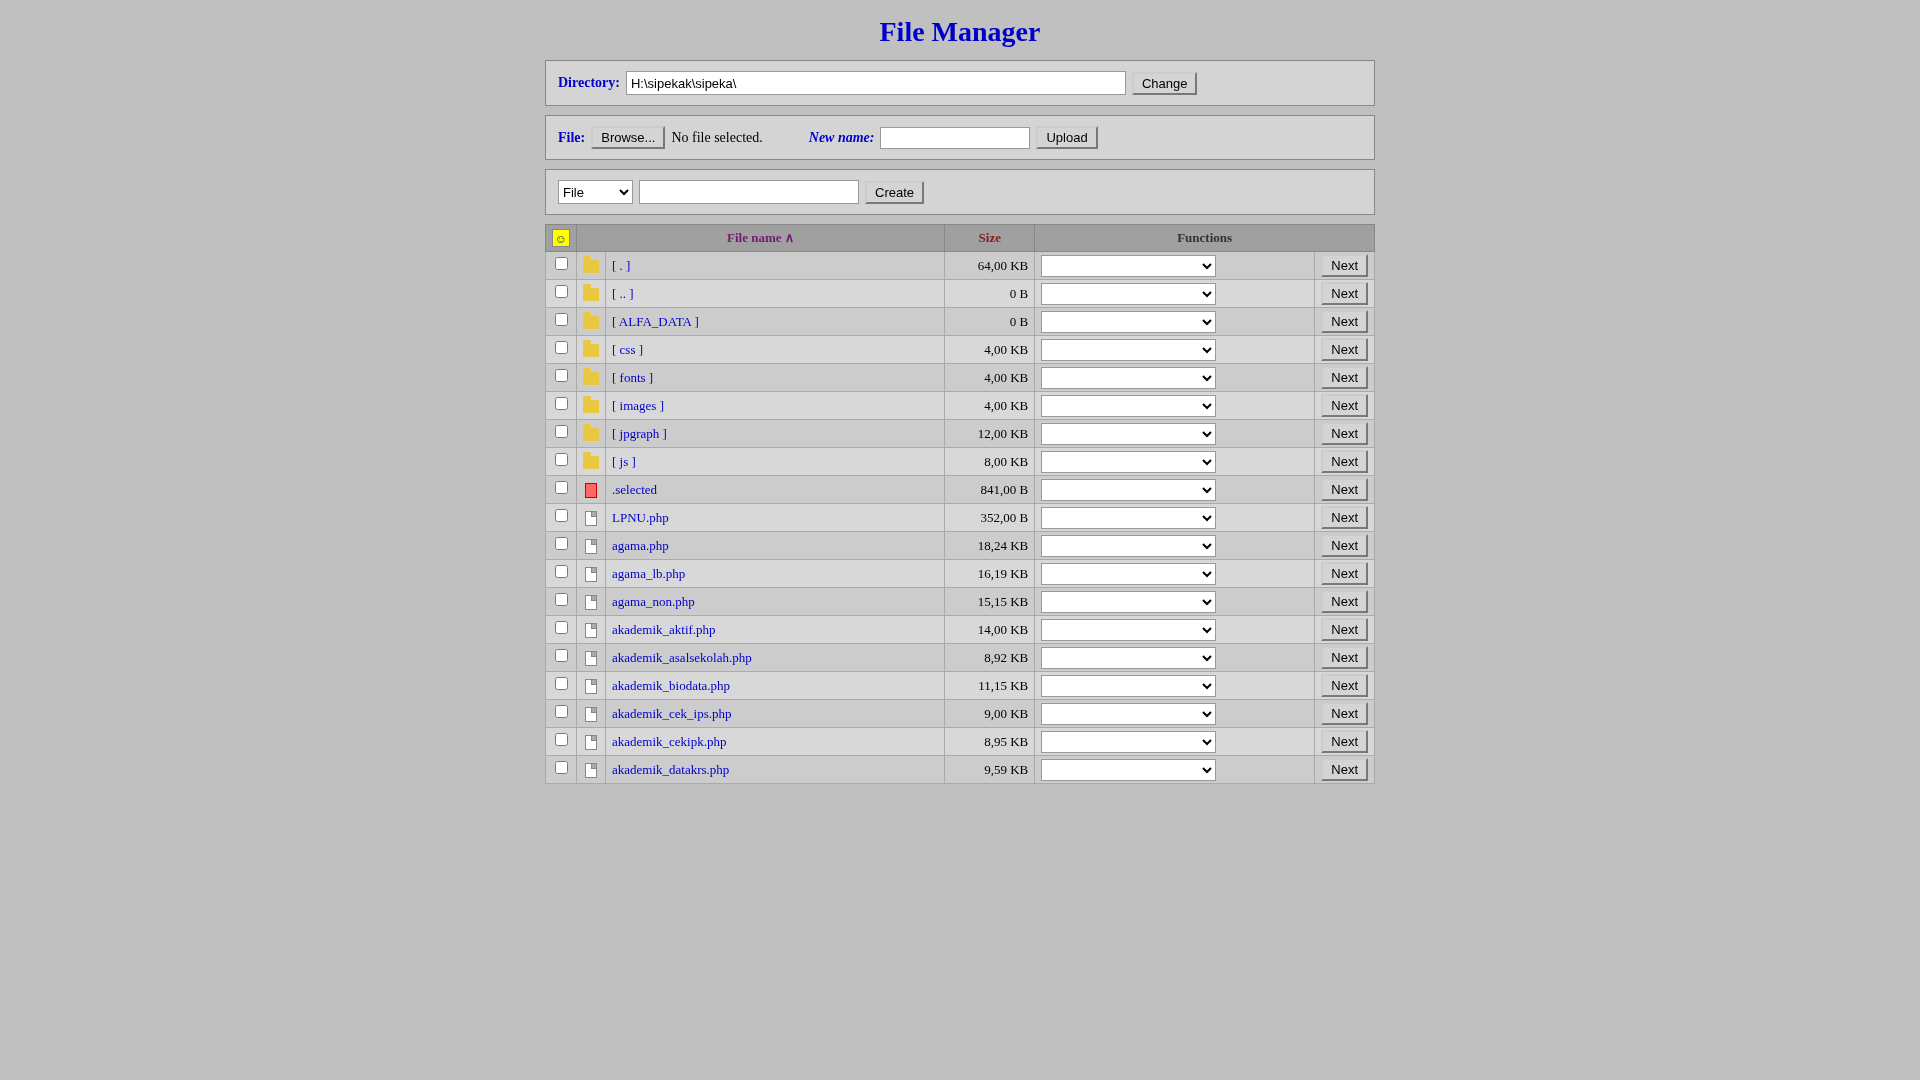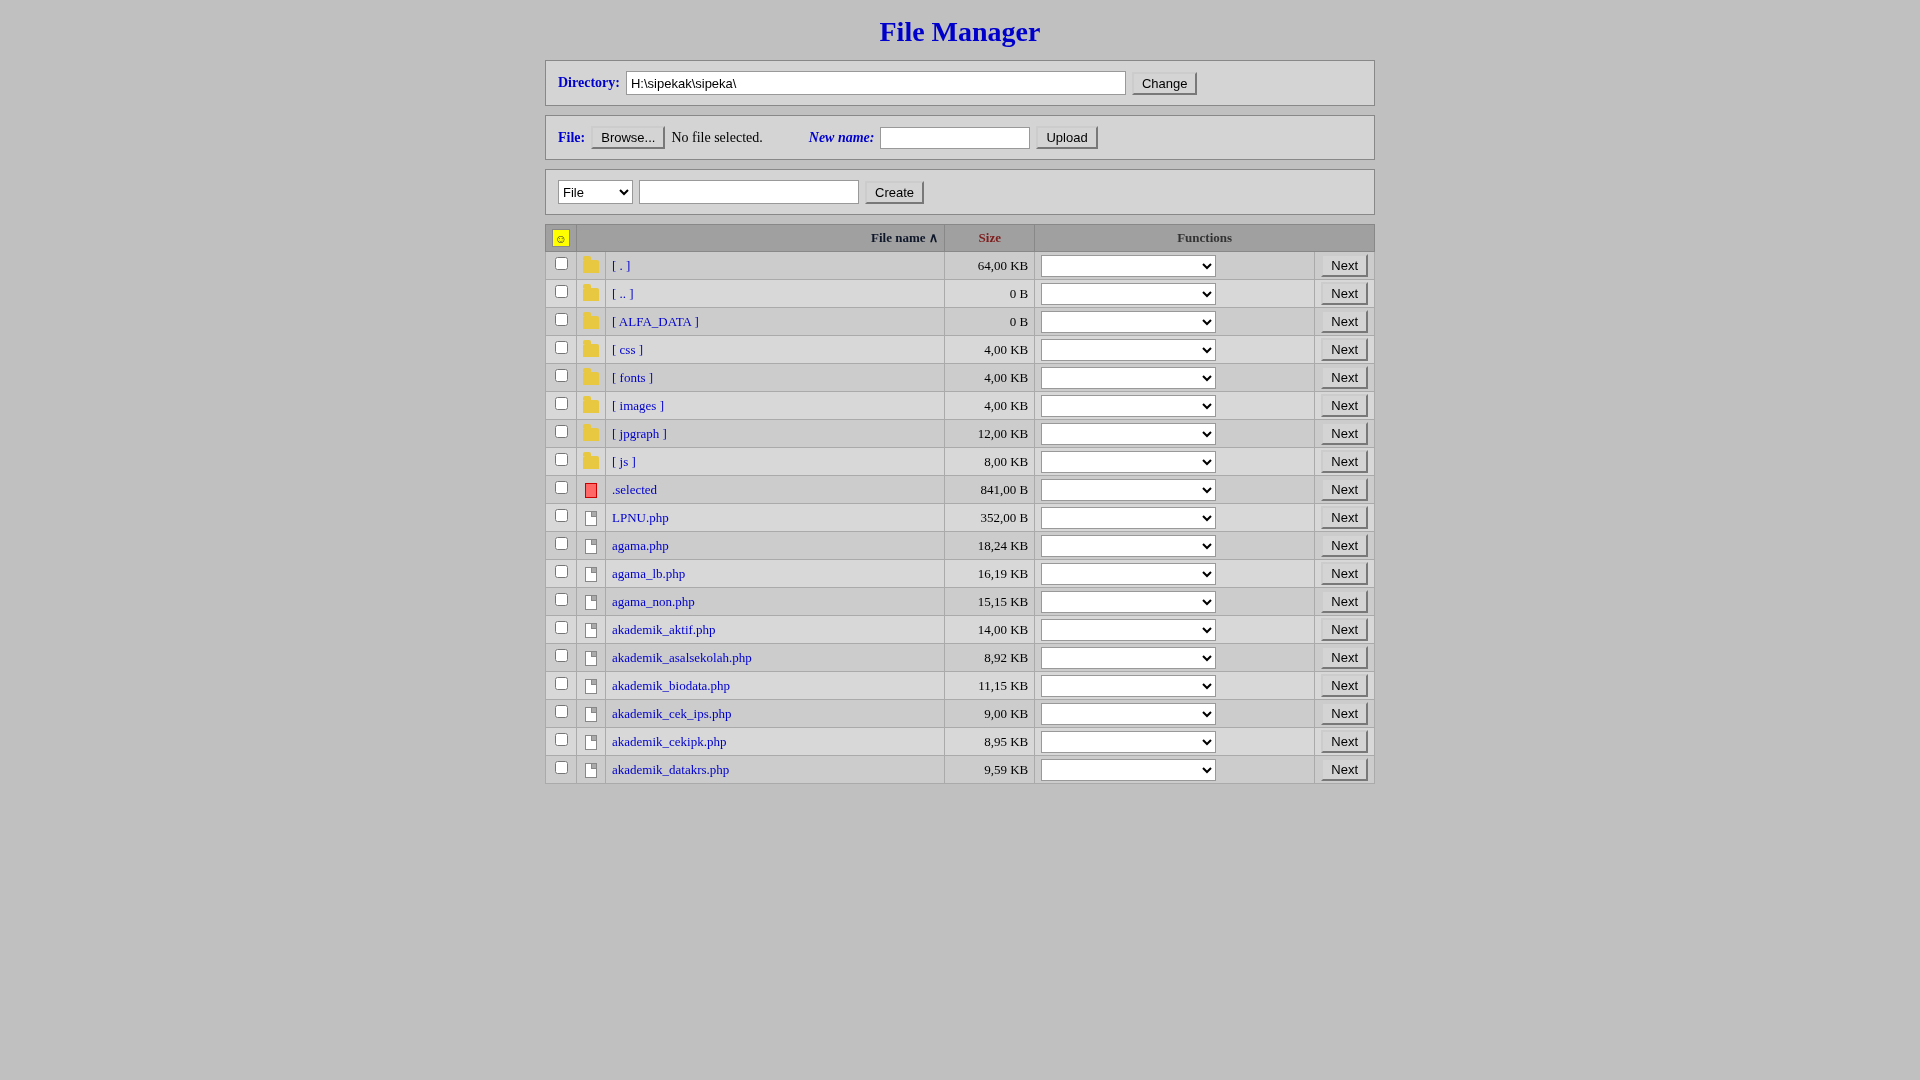--- a/index.html
+++ b/index.html
@@ -80,23 +80,22 @@
     }
     .file-table th {
       background: #a0a0a0;
       border: 1px solid #888;
       padding: 4px 6px;
       text-align: center;
       font-size: 13px;
       color: #333;
     }
     .file-table th.filename-th {
-      color: #0f172a;
+      color: #701a75;
       text-decoration: none;
-      text-align: right;
     }
     .file-table th.size-th {
       color: #7f1d1d;
     }
     .file-table td {
       border: 1px solid #aaa;
       padding: 2px 6px;
       font-size: 13px;
       background: #d4d4d4;
     }

